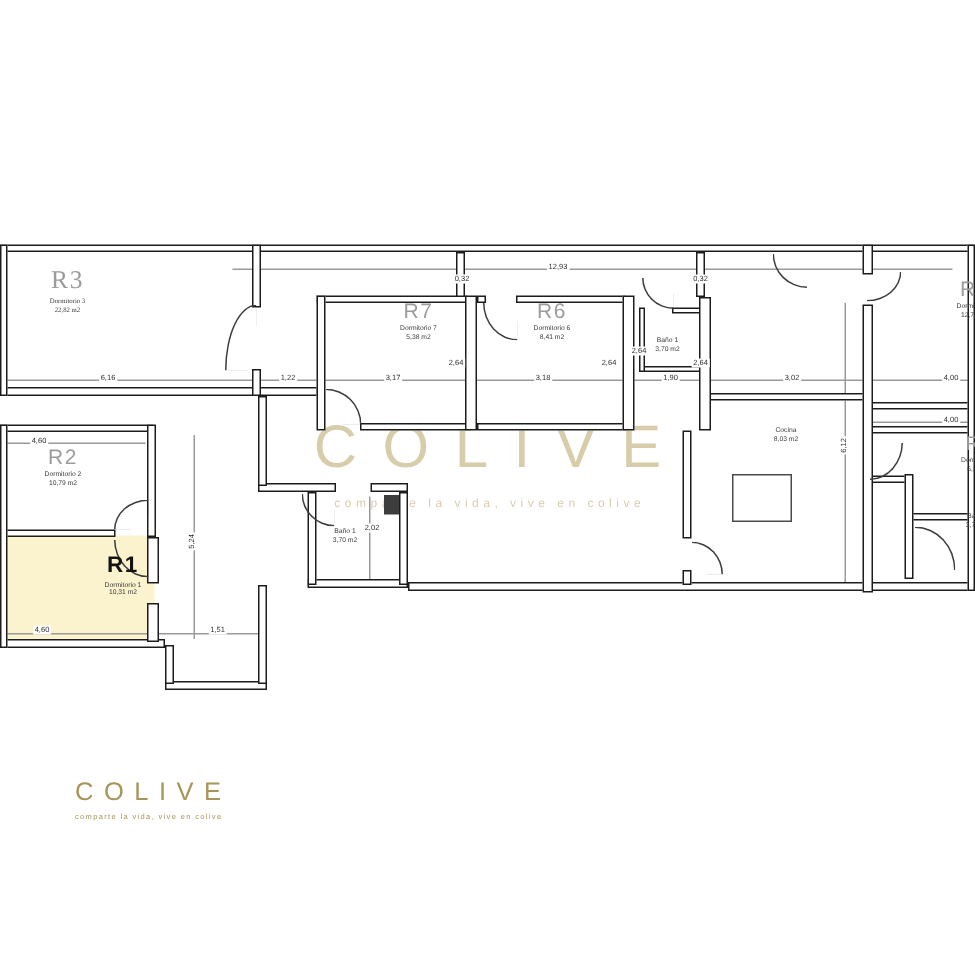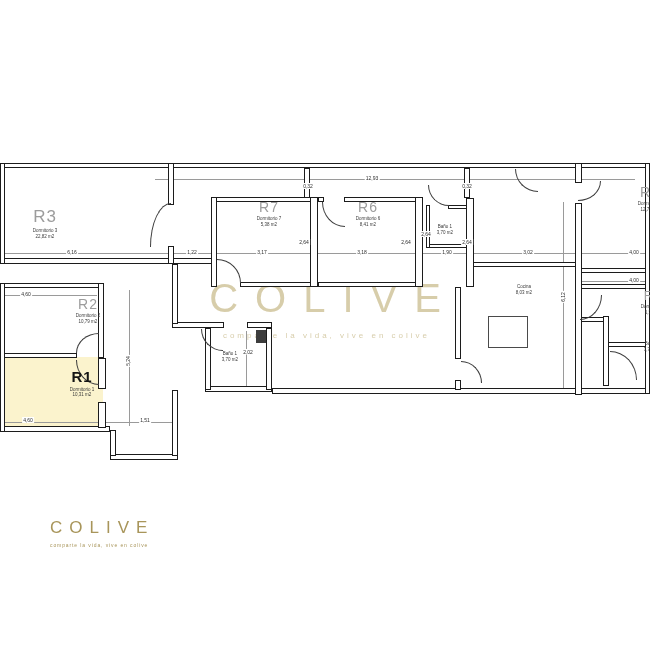--- a/index.html
+++ b/index.html
@@ -104,36 +104,36 @@
       <div class="dline" style="left: 0px; top: 295px; width: 97px; height: 1px;"></div>
       <div class="dline" style="left: 0px; top: 422px; width: 178px; height: 1px;"></div>
       <div class="dline" style="left: 129px; top: 290px; width: 1px; height: 136px;"></div>
       <div class="dline" style="left: 246px; top: 331px; width: 1px; height: 56px;"></div>
       <div class="dline" style="left: 563px; top: 202px; width: 1px; height: 186px;"></div>
       <div class="dline" style="left: 580px; top: 281px; width: 68px; height: 1px;"></div>
       <div class="furn" style="left: 488px; top: 316px; width: 40px; height: 32px;"></div>
       <div class="shaft" style="left: 256px; top: 330px; width: 10px; height: 13px;"></div>
     </div>
   <div id="labels">
-      <div class="roomlabel" style="left: 5px; top: 208px; width: 80px;">
+      <div class="roomlabel" style="left: 5px; top: 178px; width: 80px; font-family: Liberation Serif, serif;">
         <div class="roomcode" style="font-size: 17px;">R3</div>
         <div class="roomname">Dormitorio 3</div>
         <div class="roomarea">22,82 m2</div>
       </div>
-      <div class="roomlabel" style="left: 2px; top: 297px; width: 80px; padding-left: 46px;">
+      <div class="roomlabel" style="left: 2px; top: 297px; width: 80px;">
         <div class="roomcode" style="font-size: 14px;">R2</div>
         <div class="roomname">Dormitorio 2</div>
         <div class="roomarea">10,79 m2</div>
       </div>
       <div class="roomlabel" style="left: 0px; top: 369px; width: 84px; margin-left: 40px;">
         <div class="roomcode bold" style="font-size: 15px;">R1</div>
         <div class="roomname">Dormitorio 1</div>
         <div class="roomarea">10,31 m2</div>
       </div>
-      <div class="roomlabel" style="left: 229px; top: 200px; width: 80px;">
+      <div class="roomlabel" style="left: 239px; top: 200px; width: 80px;">
         <div class="roomcode" style="font-size: 14px;">R7</div>
         <div class="roomname">Dormitorio 7</div>
         <div class="roomarea">5,38 m2</div>
       </div>
       <div class="roomlabel" style="left: 328px; top: 200px; width: 80px;">
         <div class="roomcode" style="font-size: 14px;">R6</div>
         <div class="roomname">Dormitorio 6</div>
         <div class="roomarea">8,41 m2</div>
       </div>
       <div class="roomlabel" style="left: 612px; top: 185px; width: 76px;">

